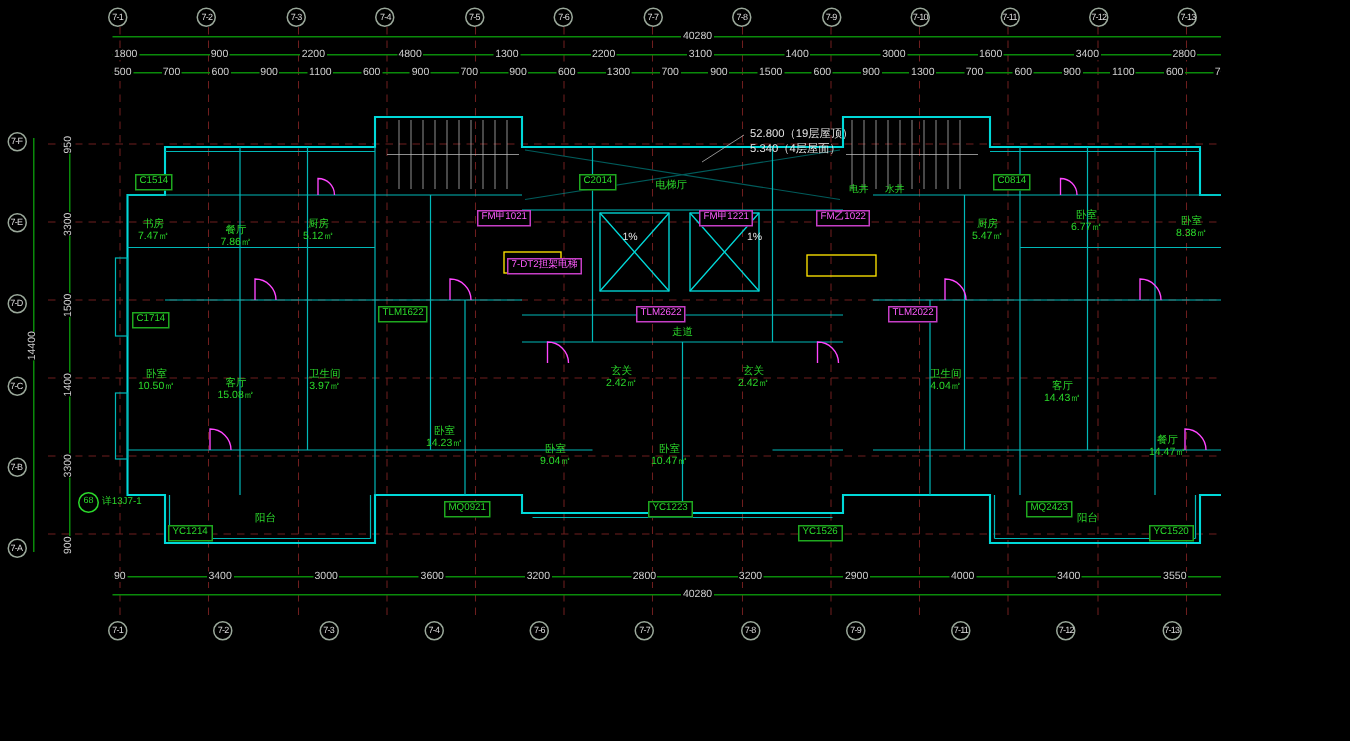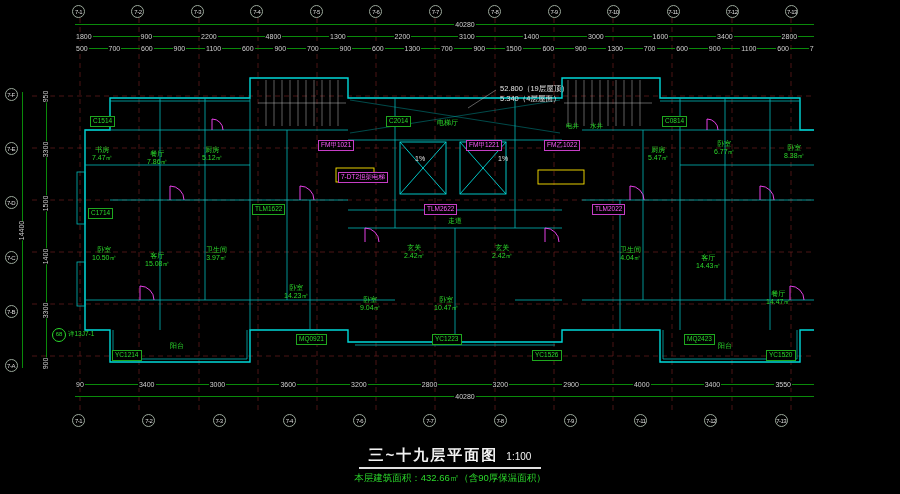--- a/index.html
+++ b/index.html
@@ -343,20 +343,14 @@
   <span class="code cg" style="left:88px;top:208px;">C1714</span>
   <span class="code cg" style="left:532px;top:350px;">YC1526</span>
   <span class="code cg" style="left:386px;top:116px;">C2014</span>
 
   <span class="code cm" style="left:318px;top:140px;">FM甲1021</span>
   <span class="code cm" style="left:544px;top:140px;">FM乙1022</span>
   <span class="code cm" style="left:592px;top:204px;">TLM2022</span>
   <span class="code cm" style="left:424px;top:204px;">TLM2622</span>
   <span class="code cm" style="left:466px;top:140px;">FM甲1221</span>
 
-  <div class="titleblock">
-    <div class="titlemain">
-      <span class="t">三~十九层平面图</span><span class="s">1:100</span>
-    </div>
-    <div class="subtitle">本层建筑面积：432.66㎡（含90厚保温面积）</div>
-  </div>
 
 </div>
 
 </body></html>

